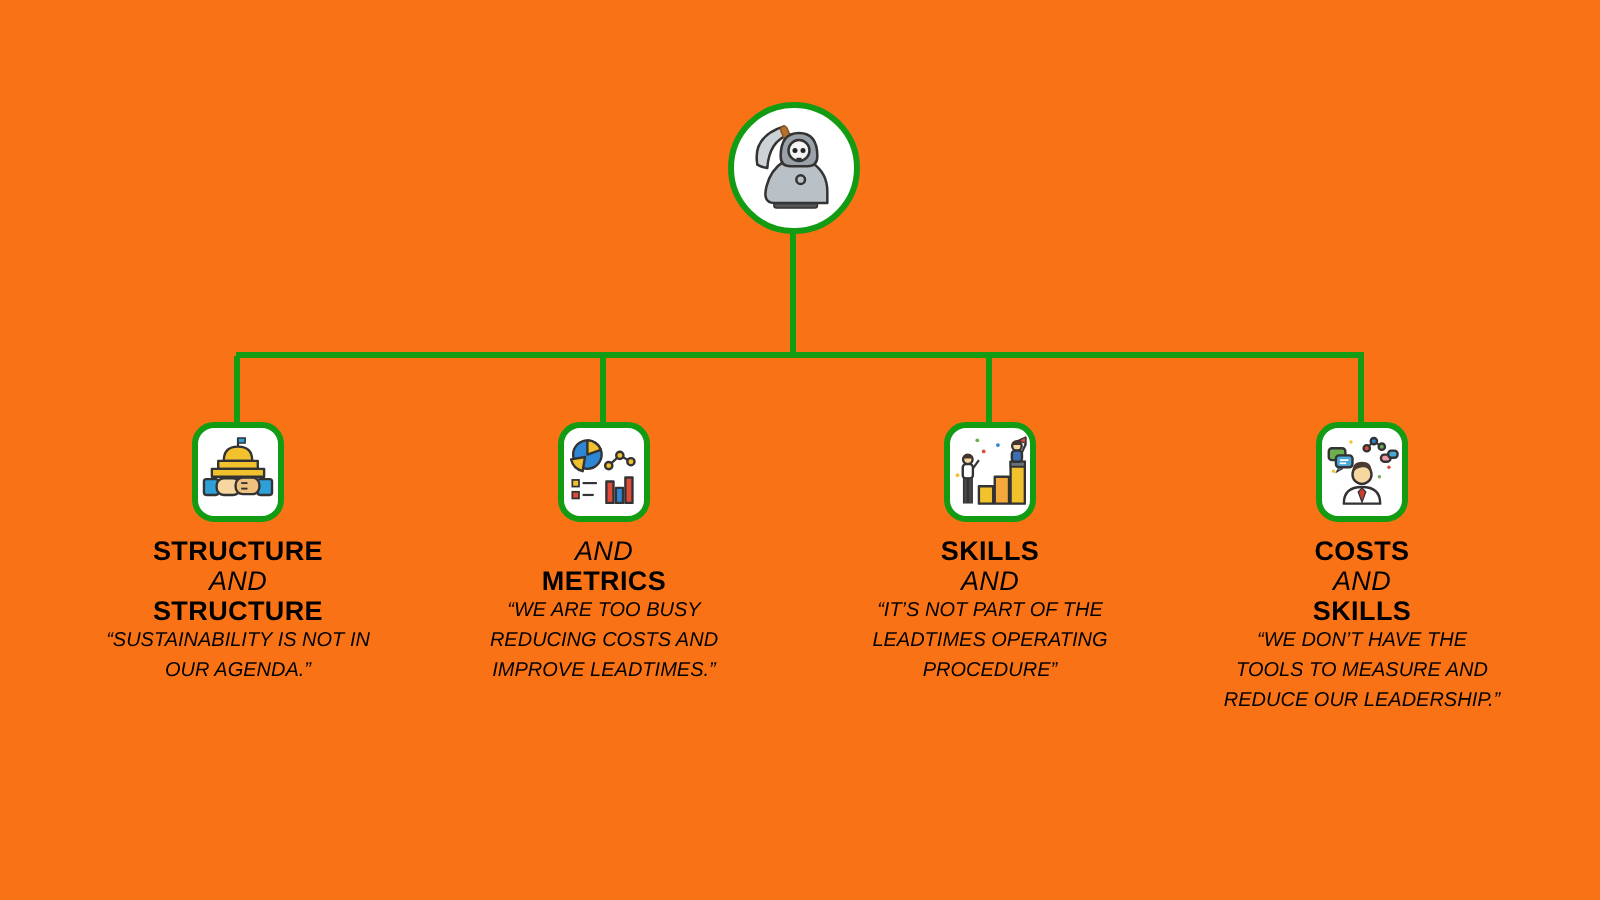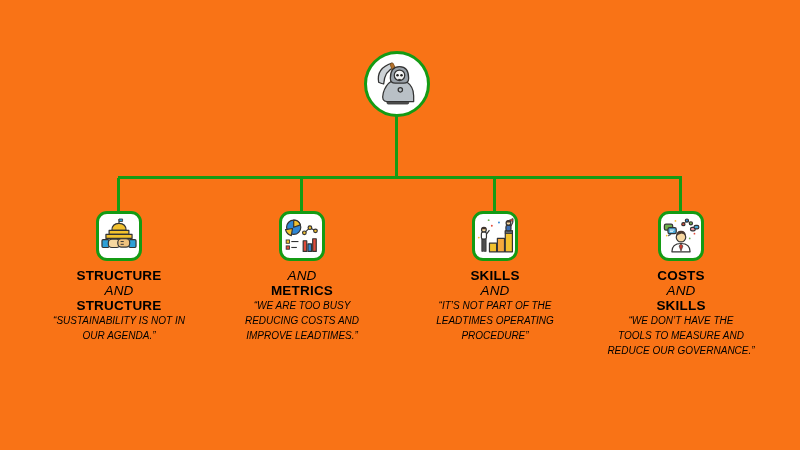--- a/index.html
+++ b/index.html
@@ -232,16 +232,16 @@
         <path d="M24,34 l-2.4,2.6 2.4,6.4 2.4,-6.4 Z" fill="#cc3b30" stroke="#333" stroke-width="0.8"></path>
       </svg>
     </div>
     <div class="title">
       <div>COSTS</div>
       <div class="conj">AND</div>
       <div>SKILLS</div>
     </div>
     <div class="quote">“WE DON’T HAVE THE
 TOOLS TO MEASURE AND
-REDUCE OUR GOVERNANCE.”</div>
+REDUCE OUR LEADERSHIP.”</div>
   </div>
 
 </div>
 
 </body></html>

